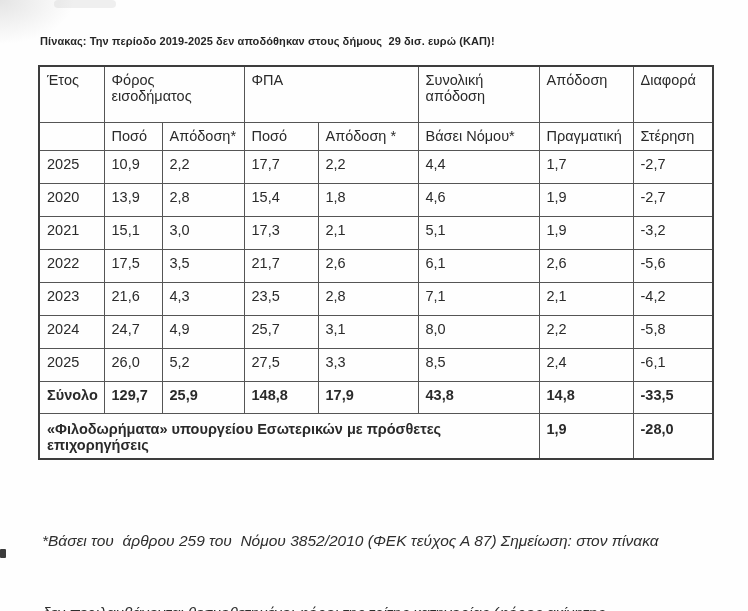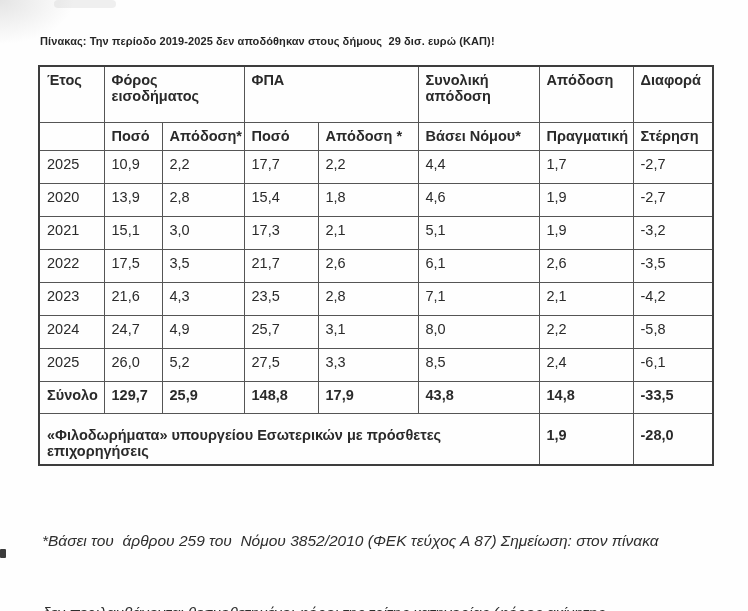--- a/index.html
+++ b/index.html
@@ -47,28 +47,28 @@
   table.kap th, table.kap td {
     border: 1px solid #555555;
     vertical-align: top;
     text-align: left;
     padding: 5px 7px;
     font-size: 14.5px;
     color: #2a2a2a;
     overflow: hidden;
     white-space: pre-wrap;
   }
-  table.kap thead th { font-weight: bold; }
+  table.kap thead th { font-weight: normal; }
   table.kap thead tr.group-row { height: 56px; }
   table.kap thead tr.sub-row   { height: 28px; }
   table.kap tbody tr           { height: 33px; }
   table.kap tbody tr.total-row { height: 32px; }
   table.kap tbody tr.total-row td { font-weight: bold; }
   table.kap tbody tr.footer-row { height: 37px; }
-  table.kap tbody tr.footer-row td { font-weight: bold; padding-top: 13px; }
+  table.kap tbody tr.footer-row td { font-weight: bold; padding-top: 7px; }
 
   .footnote {
     position: absolute; left: 42px; top: 481px;
     font-style: italic;
     font-size: 15.5px;
     line-height: 24px;
     color: #2e2e2e;
     white-space: pre-wrap;
   }
 </style>
@@ -146,21 +146,21 @@
           <td>-3,2</td>
         </tr>
         <tr>
           <td>2022</td>
           <td>17,5</td>
           <td>3,5</td>
           <td>21,7</td>
           <td>2,6</td>
           <td>6,1</td>
           <td>2,6</td>
-          <td>-3,5</td>
+          <td>-5,6</td>
         </tr>
         <tr>
           <td>2023</td>
           <td>21,6</td>
           <td>4,3</td>
           <td>23,5</td>
           <td>2,8</td>
           <td>7,1</td>
           <td>2,1</td>
           <td>-4,2</td>

